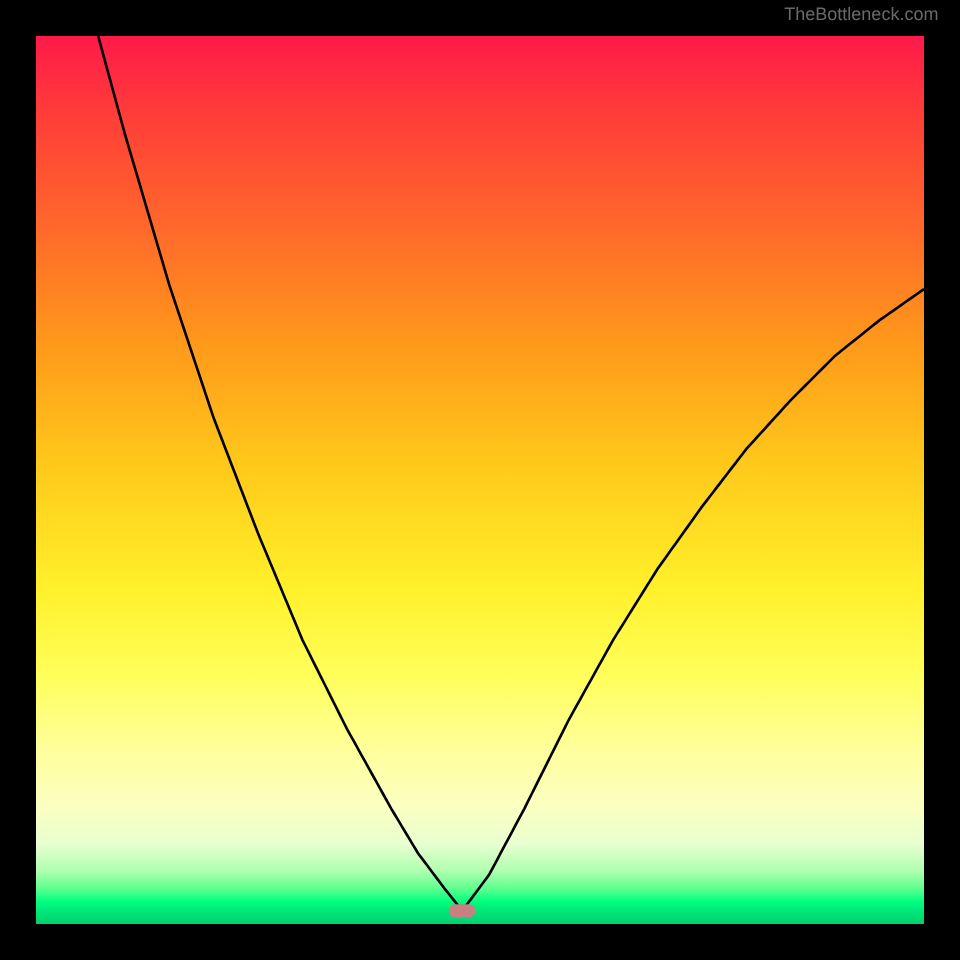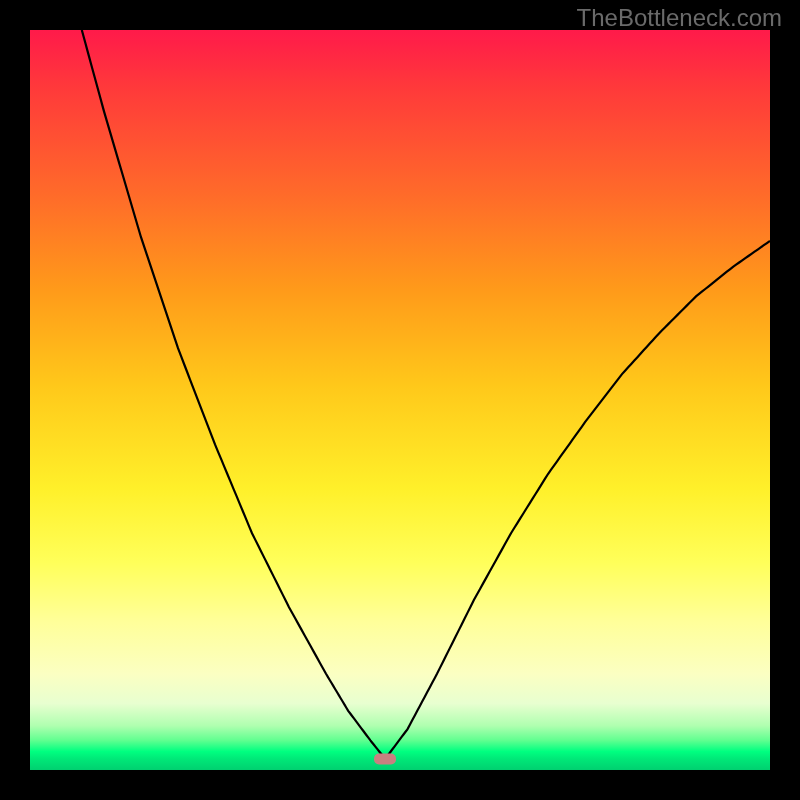--- a/index.html
+++ b/index.html
@@ -9,21 +9,21 @@
     height: 800px;
     background: #000;
     position: relative;
     font-family: Arial, sans-serif;
   }
   .watermark {
     position: absolute;
     top: 4px;
     right: 18px;
     color: #6a6a6a;
-    font-size: 24px;
+    font-size: 15px;
     font-weight: 500;
     z-index: 10;
   }
   .plot-area {
     position: absolute;
     top: 30px;
     left: 30px;
     width: 740px;
     height: 740px;
     overflow: hidden;

